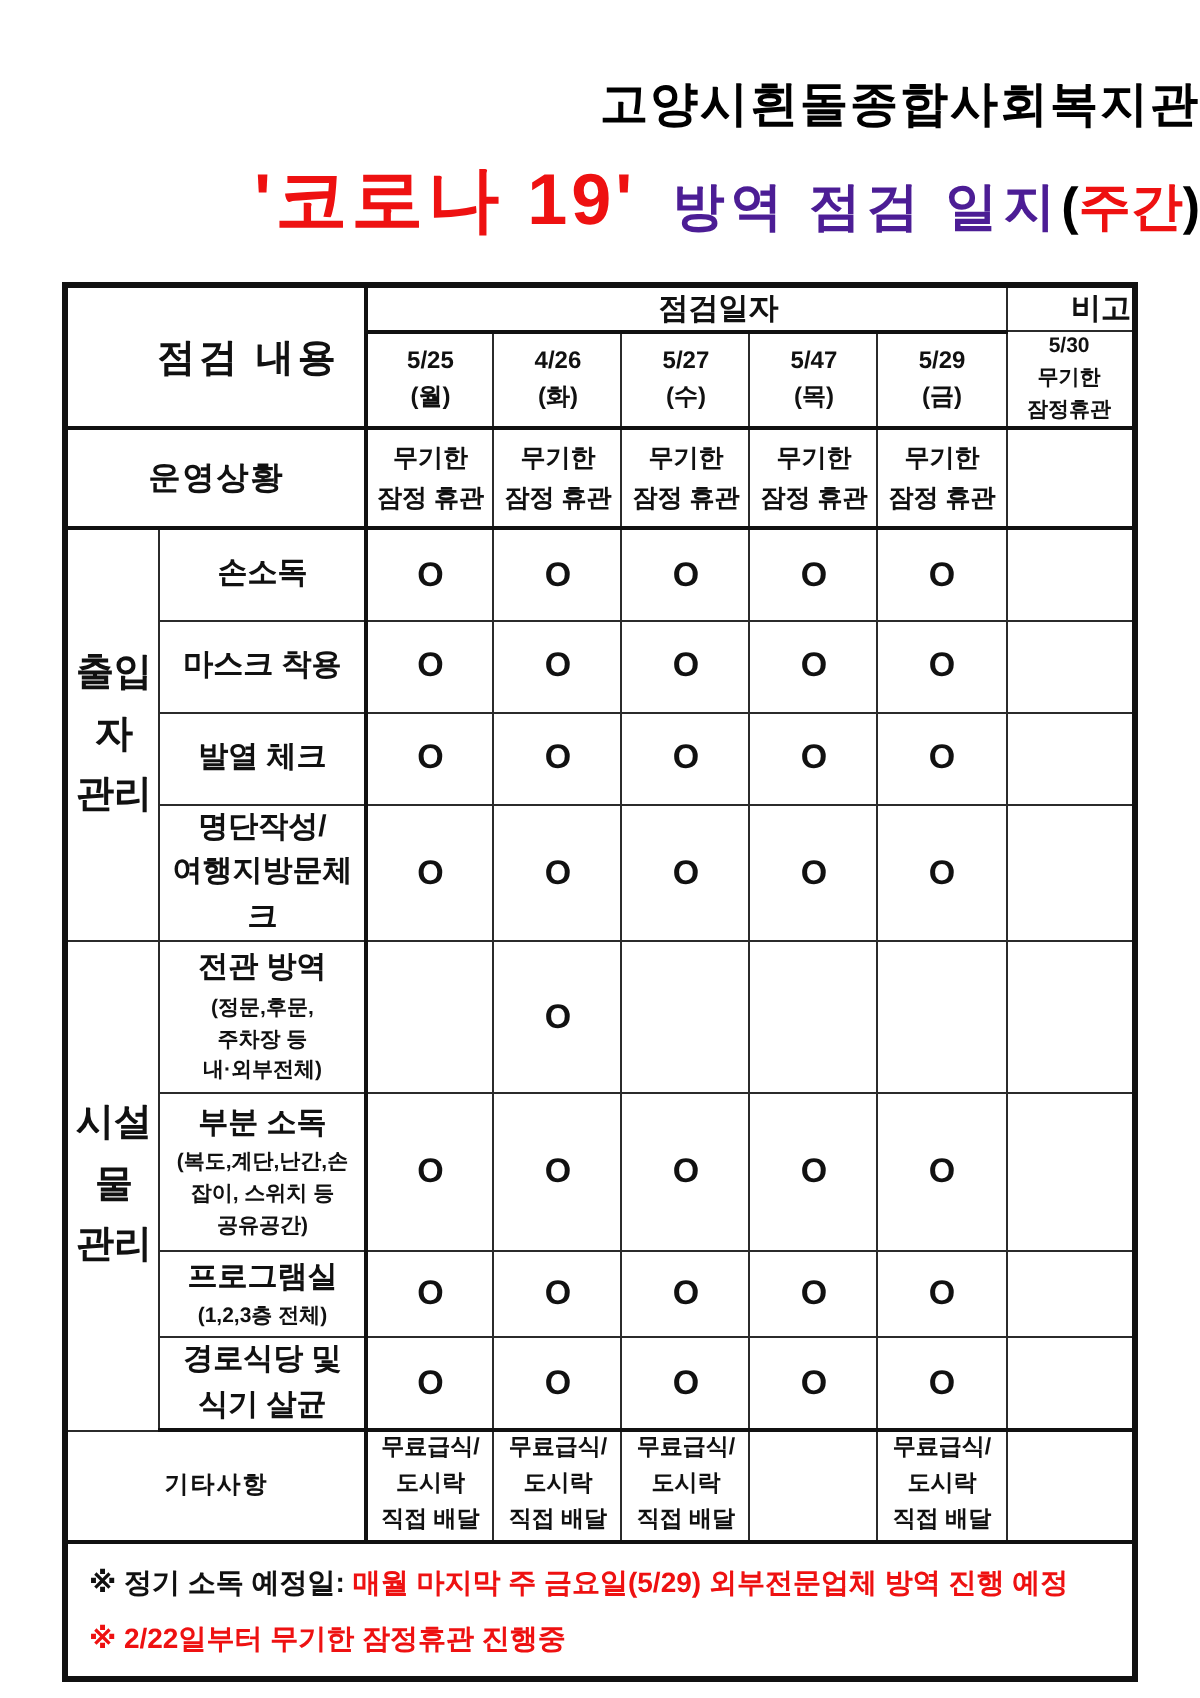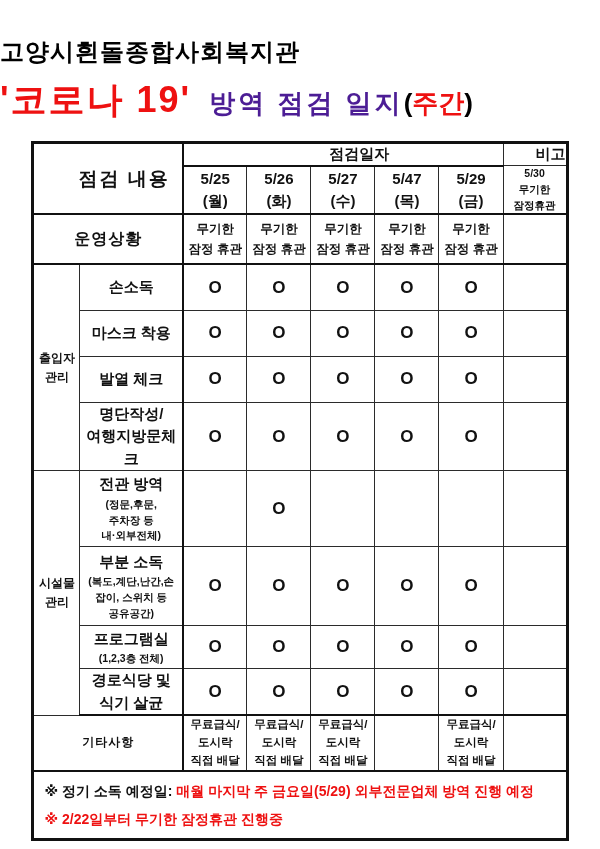--- a/index.html
+++ b/index.html
@@ -2,21 +2,21 @@
 <html><head>
 <meta charset="utf-8">
 <style>
   * { margin:0; padding:0; box-sizing:border-box; }
   html,body { width:600px; background:#fff; }
   body {
     height:849px; overflow:hidden;
     font-family:"Liberation Sans","DejaVu Sans",sans-serif;
     font-weight:bold; color:#111;
   }
-  .title-block { text-align:left; margin-top:36px; }
+  .title-block { text-align:right; margin-top:36px; }
   .org-title { font-size:24px; letter-spacing:1px; color:#000; }
   .subtitle { margin-top:8px; white-space:nowrap; }
   .subtitle .corona { font-size:36px; color:var(--red); letter-spacing:2px; }
   .subtitle .rest   { font-size:26px; color:#4c1d95; margin-left:18px; letter-spacing:3px; }
   .subtitle .paren  { font-size:26px; color:#000; }
   .subtitle .week   { font-size:26px; color:var(--red); }
 
   :root { --red:#ee1111; --line:#2b2b2b; --thick:#111; }
 
   table.checklist {
@@ -33,25 +33,25 @@
 
   .h-head1 td { height:23px;padding-left:32px; } .h-head2 td { height:44px; }
   .h-op td { height:50px; }
   .h-r46 { height:46px; } .h-r55 { height:55px; }
   .h-r76 { height:76px; } .h-r79 { height:79px; }
   .h-r43 { height:43px; } .h-r45 { height:45px; }
   .h-etc td { height:50px; }
 
   .cell-content-head { font-size:19px; letter-spacing:2px; }
   .cell-colhead { font-size:15px; }
-  .cell-date { font-size:15px; line-height:1.45; white-space:pre-line; }
+  .cell-date { font-size:12px; line-height:1.45; white-space:pre-line; }
   .cell-remark-note { font-size:10.5px; line-height:1.5; white-space:pre-line; }
   .cell-op-label { font-size:16px; letter-spacing:1px; }
   .cell-op-val { font-size:12.5px; line-height:1.65; white-space:pre-line; }
-  .cell-group { font-size:12px; line-height:1.6; white-space:pre-line; }
+  .cell-group { font-size:19px; line-height:1.6; white-space:pre-line; }
   .cell-label { font-size:15px; line-height:1.5; white-space:pre-line; }
   .cell-label .sub { display:block; font-size:10.5px; line-height:1.5; white-space:pre-line; margin-top:1px; }
   .cell-check { font-size:17px; }
   .cell-etc-label { font-size:12px; letter-spacing:1px; }
   .cell-etc-val { font-size:11.5px; line-height:1.55; white-space:pre-line; }
 
   .cell-notes { text-align:left !important; padding:5px 10px !important; font-size:14px; line-height:2.0; }
   .cell-notes .red { color:var(--red); }
 </style>
 </head>
@@ -76,21 +76,21 @@
 
   <tbody>
       <tr class="h-head1">
     <td colspan="2" rowspan="2" class="cell-content-head br2 bb2">점검 내용</td>
     <td colspan="5" class="cell-colhead bb2">점검일자</td>
     <td class="cell-colhead">비고</td>
   </tr>
 
   <tr class="h-head2">
     <td class="cell-date bb2"><span>5/25</span><br><span>(월)</span></td>
-    <td class="cell-date bb2"><span>5/26</span><br><span>(화)</span></td>
+    <td class="cell-date bb2"><span>4/26</span><br><span>(화)</span></td>
     <td class="cell-date bb2"><span>5/27</span><br><span>(수)</span></td>
     <td class="cell-date bb2"><span>5/47</span><br><span>(목)</span></td>
     <td class="cell-date bb2"><span>5/29</span><br><span>(금)</span></td>
     <td class="cell-remark-note bb2">5/30
 무기한
 잠정휴관</td>
   </tr>
 
   <tr class="h-op">
     <td colspan="2" class="cell-op-label br2 bb2">운영상황</td>

